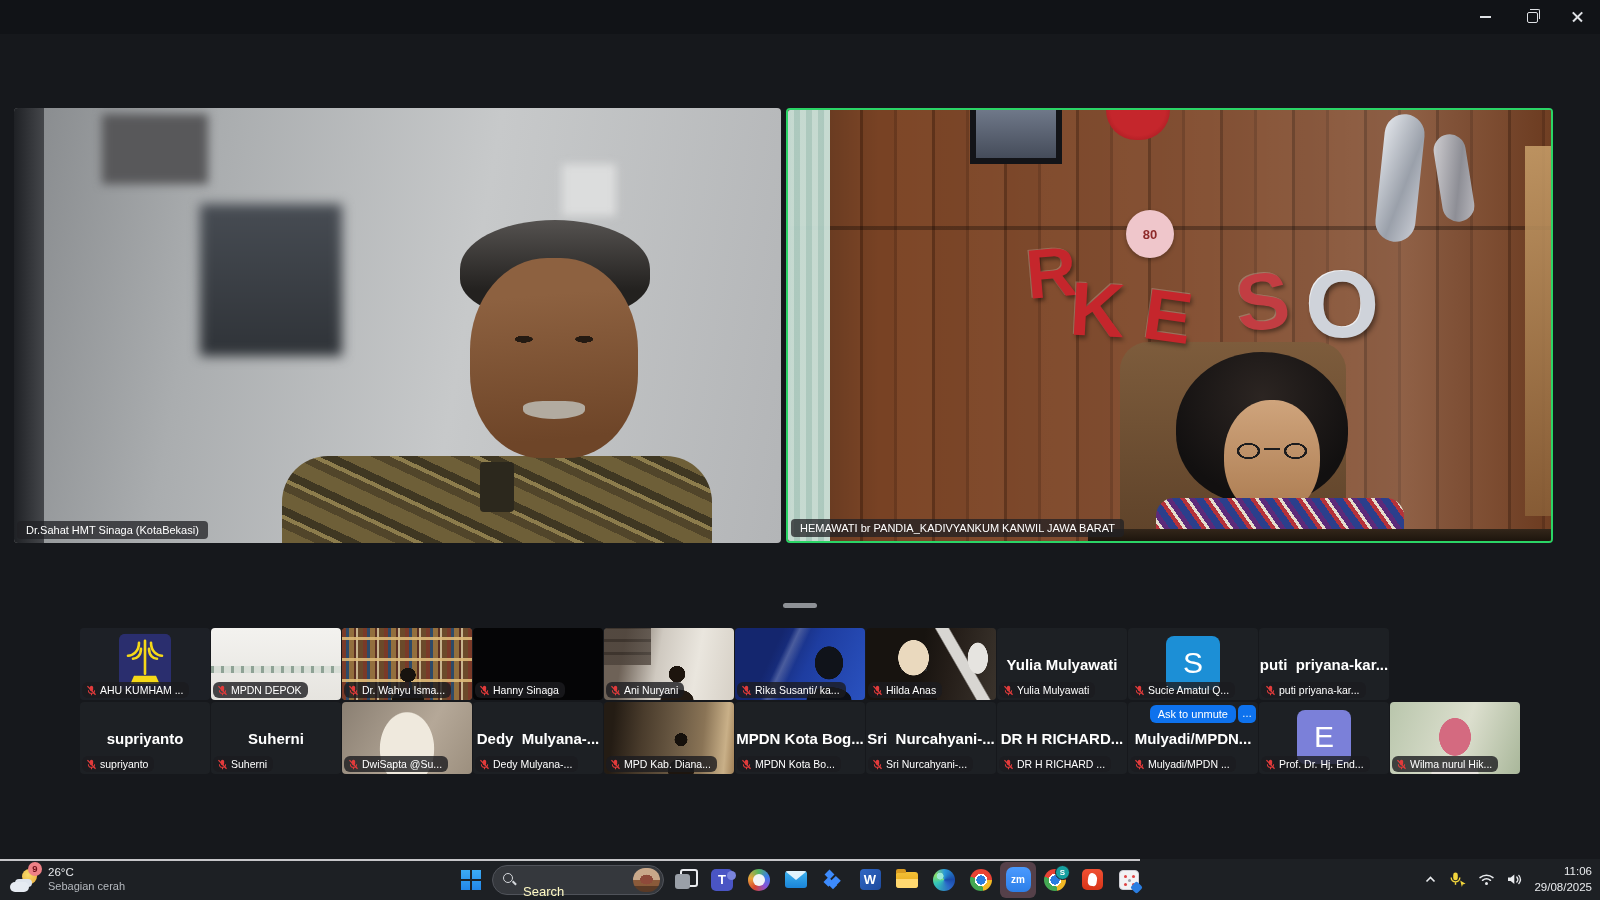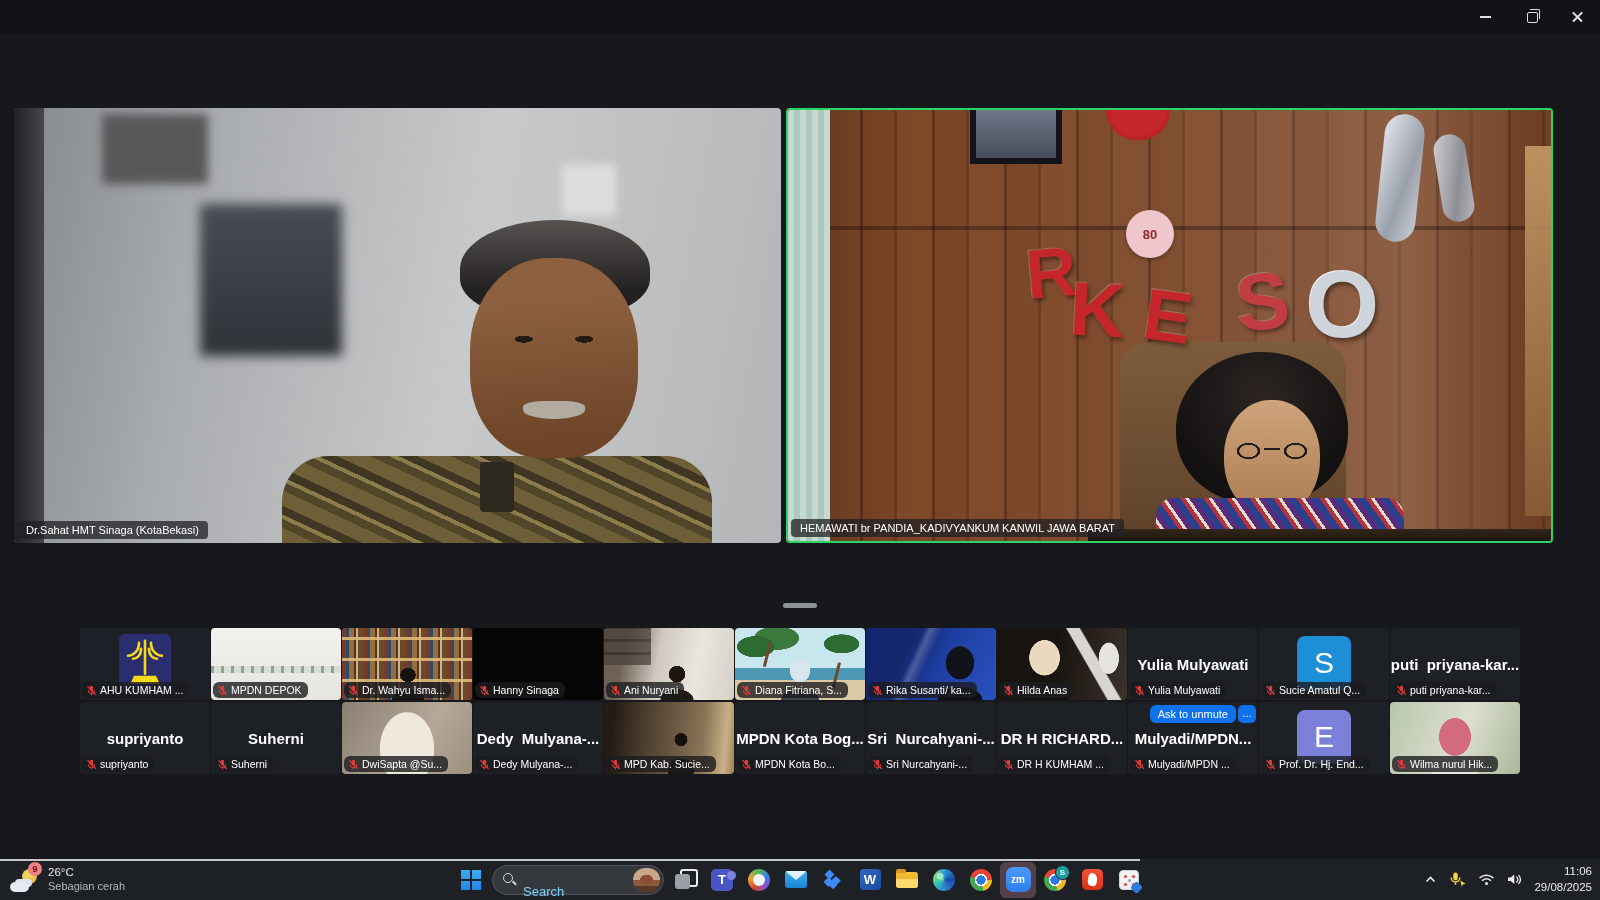--- a/index.html
+++ b/index.html
@@ -191,21 +191,21 @@
      border-radius:6px; cursor:pointer; position:relative; flex:none; }
   .start-glyph { width:20px; height:20px;
      background:linear-gradient(90deg, transparent 0 9px, #1d2024 9px 11px, transparent 11px),
                 linear-gradient(0deg, transparent 0 9px, #1d2024 9px 11px, transparent 11px),
                 linear-gradient(#3cabf4,#2286e8); }
   .search-box { height:30px; width:172px; border-radius:15px; background:#35383d; border:1px solid #50535a;
      display:flex; align-items:center; padding:0 3px 0 10px; gap:7px; cursor:pointer; }
   .lens { position:relative; width:13px; height:13px; flex:none; }
   .lens::before { content:""; position:absolute; left:0; top:0; width:8px; height:8px; border:1.6px solid #d4d7db; border-radius:50%; }
   .lens::after { content:""; position:absolute; left:8.5px; top:9px; width:5px; height:1.6px; background:#d4d7db; transform:rotate(45deg); }
-  .search-text { color:#7dd3fc; font-size:13px; flex:1;margin-top:24px; }
+  .search-text { color:#fef9c3; font-size:13px; flex:1;margin-top:24px; }
   .search-img { width:27px; height:24px; border-radius:12px; flex:none;
      background:radial-gradient(ellipse 9px 7px at 50% 48%,#8e4a3a 70%,transparent 72%),
                 linear-gradient(#c9a88a 0 52%,#8a5a3a 52% 76%,#5a3a26 76%); }
   .app-glyph { position:relative; }
   .app-task-view .app-glyph { width:21px; height:21px; }
   .app-task-view .app-glyph::before { content:""; position:absolute; left:5px; top:0; width:14px; height:14px; border:2px solid #e9ebef; border-radius:3px; }
   .app-task-view .app-glyph::after { content:""; position:absolute; left:0; top:5px; width:15px; height:15px; background:#9aa0a8; border-radius:3px; }
   .app-teams .app-glyph { width:22px; height:22px; background:#4a55c4; border-radius:5px; }
   .app-teams .app-glyph::before { content:"T"; position:absolute; inset:0; color:#fff; font-size:13px; font-weight:bold;
      display:flex; align-items:center; justify-content:center; }
@@ -385,35 +385,20 @@
       <svg class="mic-off" width="11" height="11" viewBox="0 0 12 12">
         <rect x="4.2" y="0.8" width="3.6" height="6" rx="1.8" fill="#e23b3b"></rect>
         <path d="M2.6 5.6a3.4 3.4 0 0 0 6.8 0" fill="none" stroke="#e23b3b" stroke-width="1.1"></path>
         <rect x="5.4" y="9" width="1.2" height="2.2" fill="#e23b3b"></rect>
         <line x1="1.6" y1="1.2" x2="10.4" y2="10.6" stroke="#e23b3b" stroke-width="1.4"></line>
       </svg>
       <span class="label-text">Ani Nuryani</span>
     </div>
   </div>
         <div class="tile type-video">
-    <div class="tile-scene scene-beach">
-      
-    </div>
-
-    <div class="tile-label">
-      <svg class="mic-off" width="11" height="11" viewBox="0 0 12 12">
-        <rect x="4.2" y="0.8" width="3.6" height="6" rx="1.8" fill="#e23b3b"></rect>
-        <path d="M2.6 5.6a3.4 3.4 0 0 0 6.8 0" fill="none" stroke="#e23b3b" stroke-width="1.1"></path>
-        <rect x="5.4" y="9" width="1.2" height="2.2" fill="#e23b3b"></rect>
-        <line x1="1.6" y1="1.2" x2="10.4" y2="10.6" stroke="#e23b3b" stroke-width="1.4"></line>
-      </svg>
-      <span class="label-text">Diana Fitriana, S...</span>
-    </div>
-  </div>
-        <div class="tile type-video">
     <div class="tile-scene scene-blue-room">
       
     </div>
 
     <div class="tile-label">
       <svg class="mic-off" width="11" height="11" viewBox="0 0 12 12">
         <rect x="4.2" y="0.8" width="3.6" height="6" rx="1.8" fill="#e23b3b"></rect>
         <path d="M2.6 5.6a3.4 3.4 0 0 0 6.8 0" fill="none" stroke="#e23b3b" stroke-width="1.1"></path>
         <rect x="5.4" y="9" width="1.2" height="2.2" fill="#e23b3b"></rect>
         <line x1="1.6" y1="1.2" x2="10.4" y2="10.6" stroke="#e23b3b" stroke-width="1.4"></line>
@@ -555,21 +540,21 @@
       
     </div>
 
     <div class="tile-label">
       <svg class="mic-off" width="11" height="11" viewBox="0 0 12 12">
         <rect x="4.2" y="0.8" width="3.6" height="6" rx="1.8" fill="#e23b3b"></rect>
         <path d="M2.6 5.6a3.4 3.4 0 0 0 6.8 0" fill="none" stroke="#e23b3b" stroke-width="1.1"></path>
         <rect x="5.4" y="9" width="1.2" height="2.2" fill="#e23b3b"></rect>
         <line x1="1.6" y1="1.2" x2="10.4" y2="10.6" stroke="#e23b3b" stroke-width="1.4"></line>
       </svg>
-      <span class="label-text">MPD Kab. Sucie...</span>
+      <span class="label-text">MPD Kab. Diana...</span>
     </div>
   </div>
         <div class="tile type-name">
     <div class="tile-scene">
       
     </div>
     <div class="tile-center-name">MPDN Kota Bog...</div>
 
     <div class="tile-label">
       <svg class="mic-off" width="11" height="11" viewBox="0 0 12 12">
@@ -603,21 +588,21 @@
     </div>
     <div class="tile-center-name">DR H RICHARD...</div>
 
     <div class="tile-label">
       <svg class="mic-off" width="11" height="11" viewBox="0 0 12 12">
         <rect x="4.2" y="0.8" width="3.6" height="6" rx="1.8" fill="#e23b3b"></rect>
         <path d="M2.6 5.6a3.4 3.4 0 0 0 6.8 0" fill="none" stroke="#e23b3b" stroke-width="1.1"></path>
         <rect x="5.4" y="9" width="1.2" height="2.2" fill="#e23b3b"></rect>
         <line x1="1.6" y1="1.2" x2="10.4" y2="10.6" stroke="#e23b3b" stroke-width="1.4"></line>
       </svg>
-      <span class="label-text">DR H KUMHAM ...</span>
+      <span class="label-text">DR H RICHARD ...</span>
     </div>
   </div>
         <div class="tile type-name">
     <div class="tile-scene">
       
     </div>
     <div class="tile-center-name">Mulyadi/MPDN...</div>
 
     <div class="unmute-row">
       <button class="ask-btn">Ask to unmute</button>

